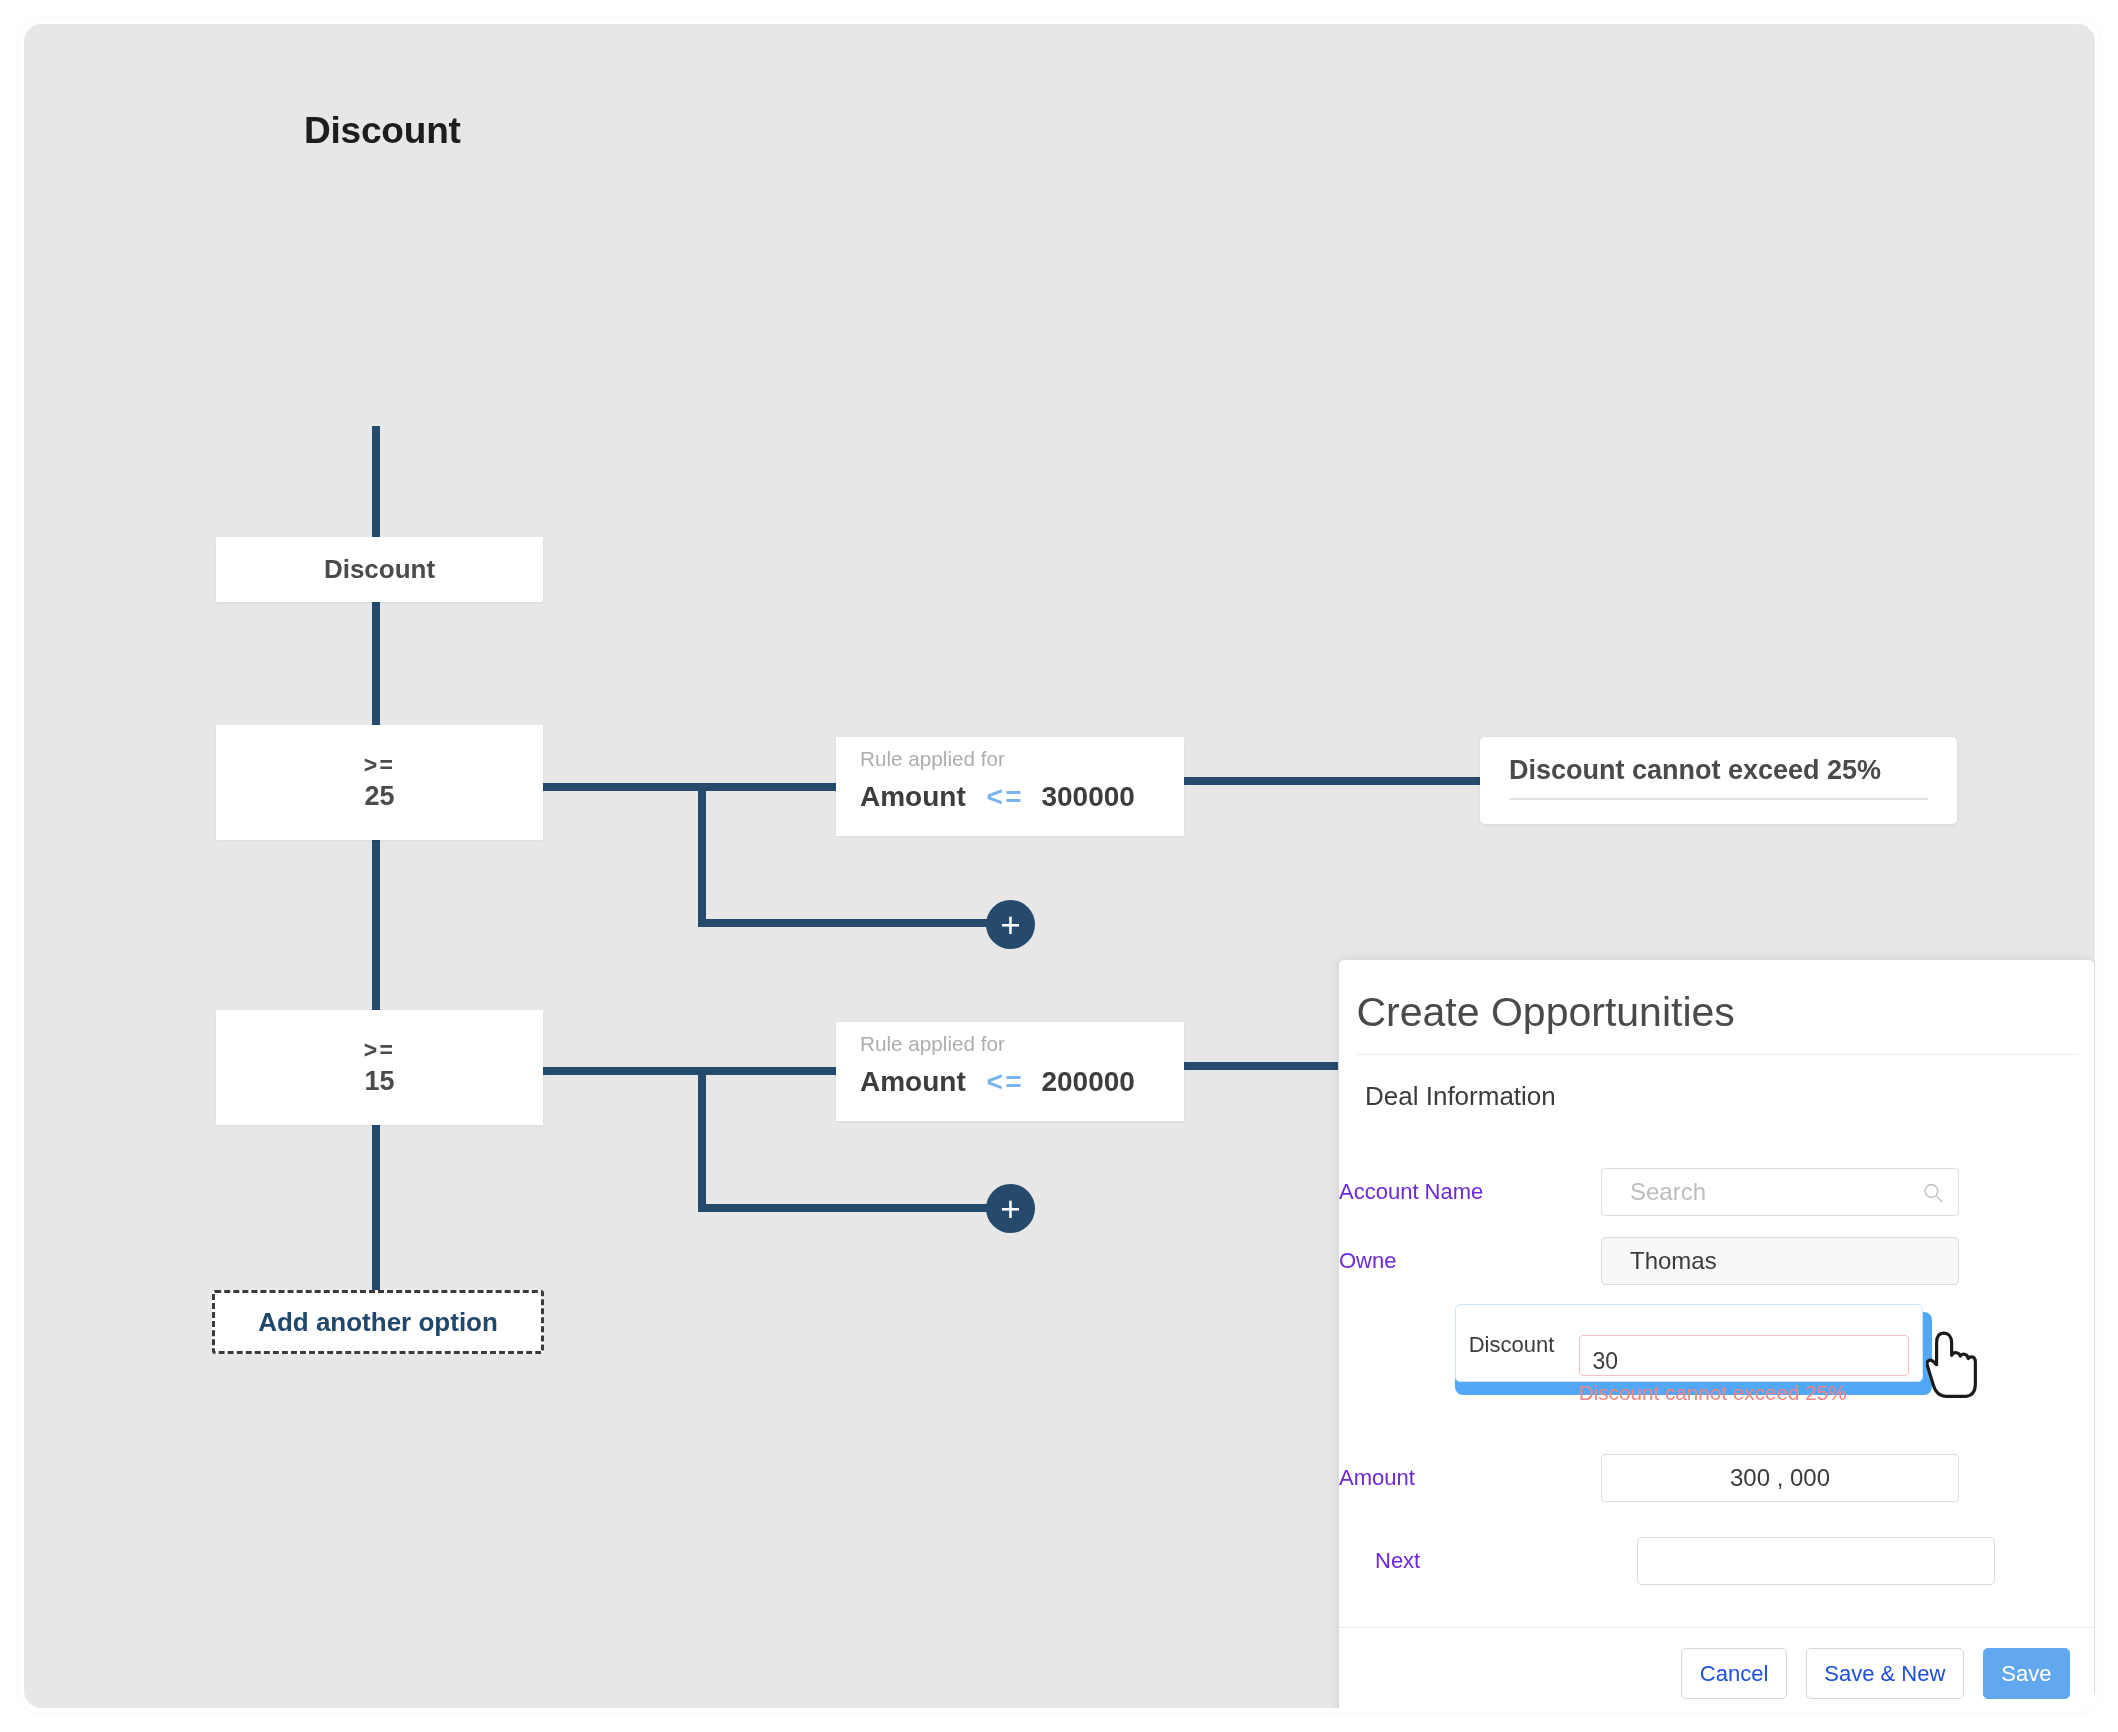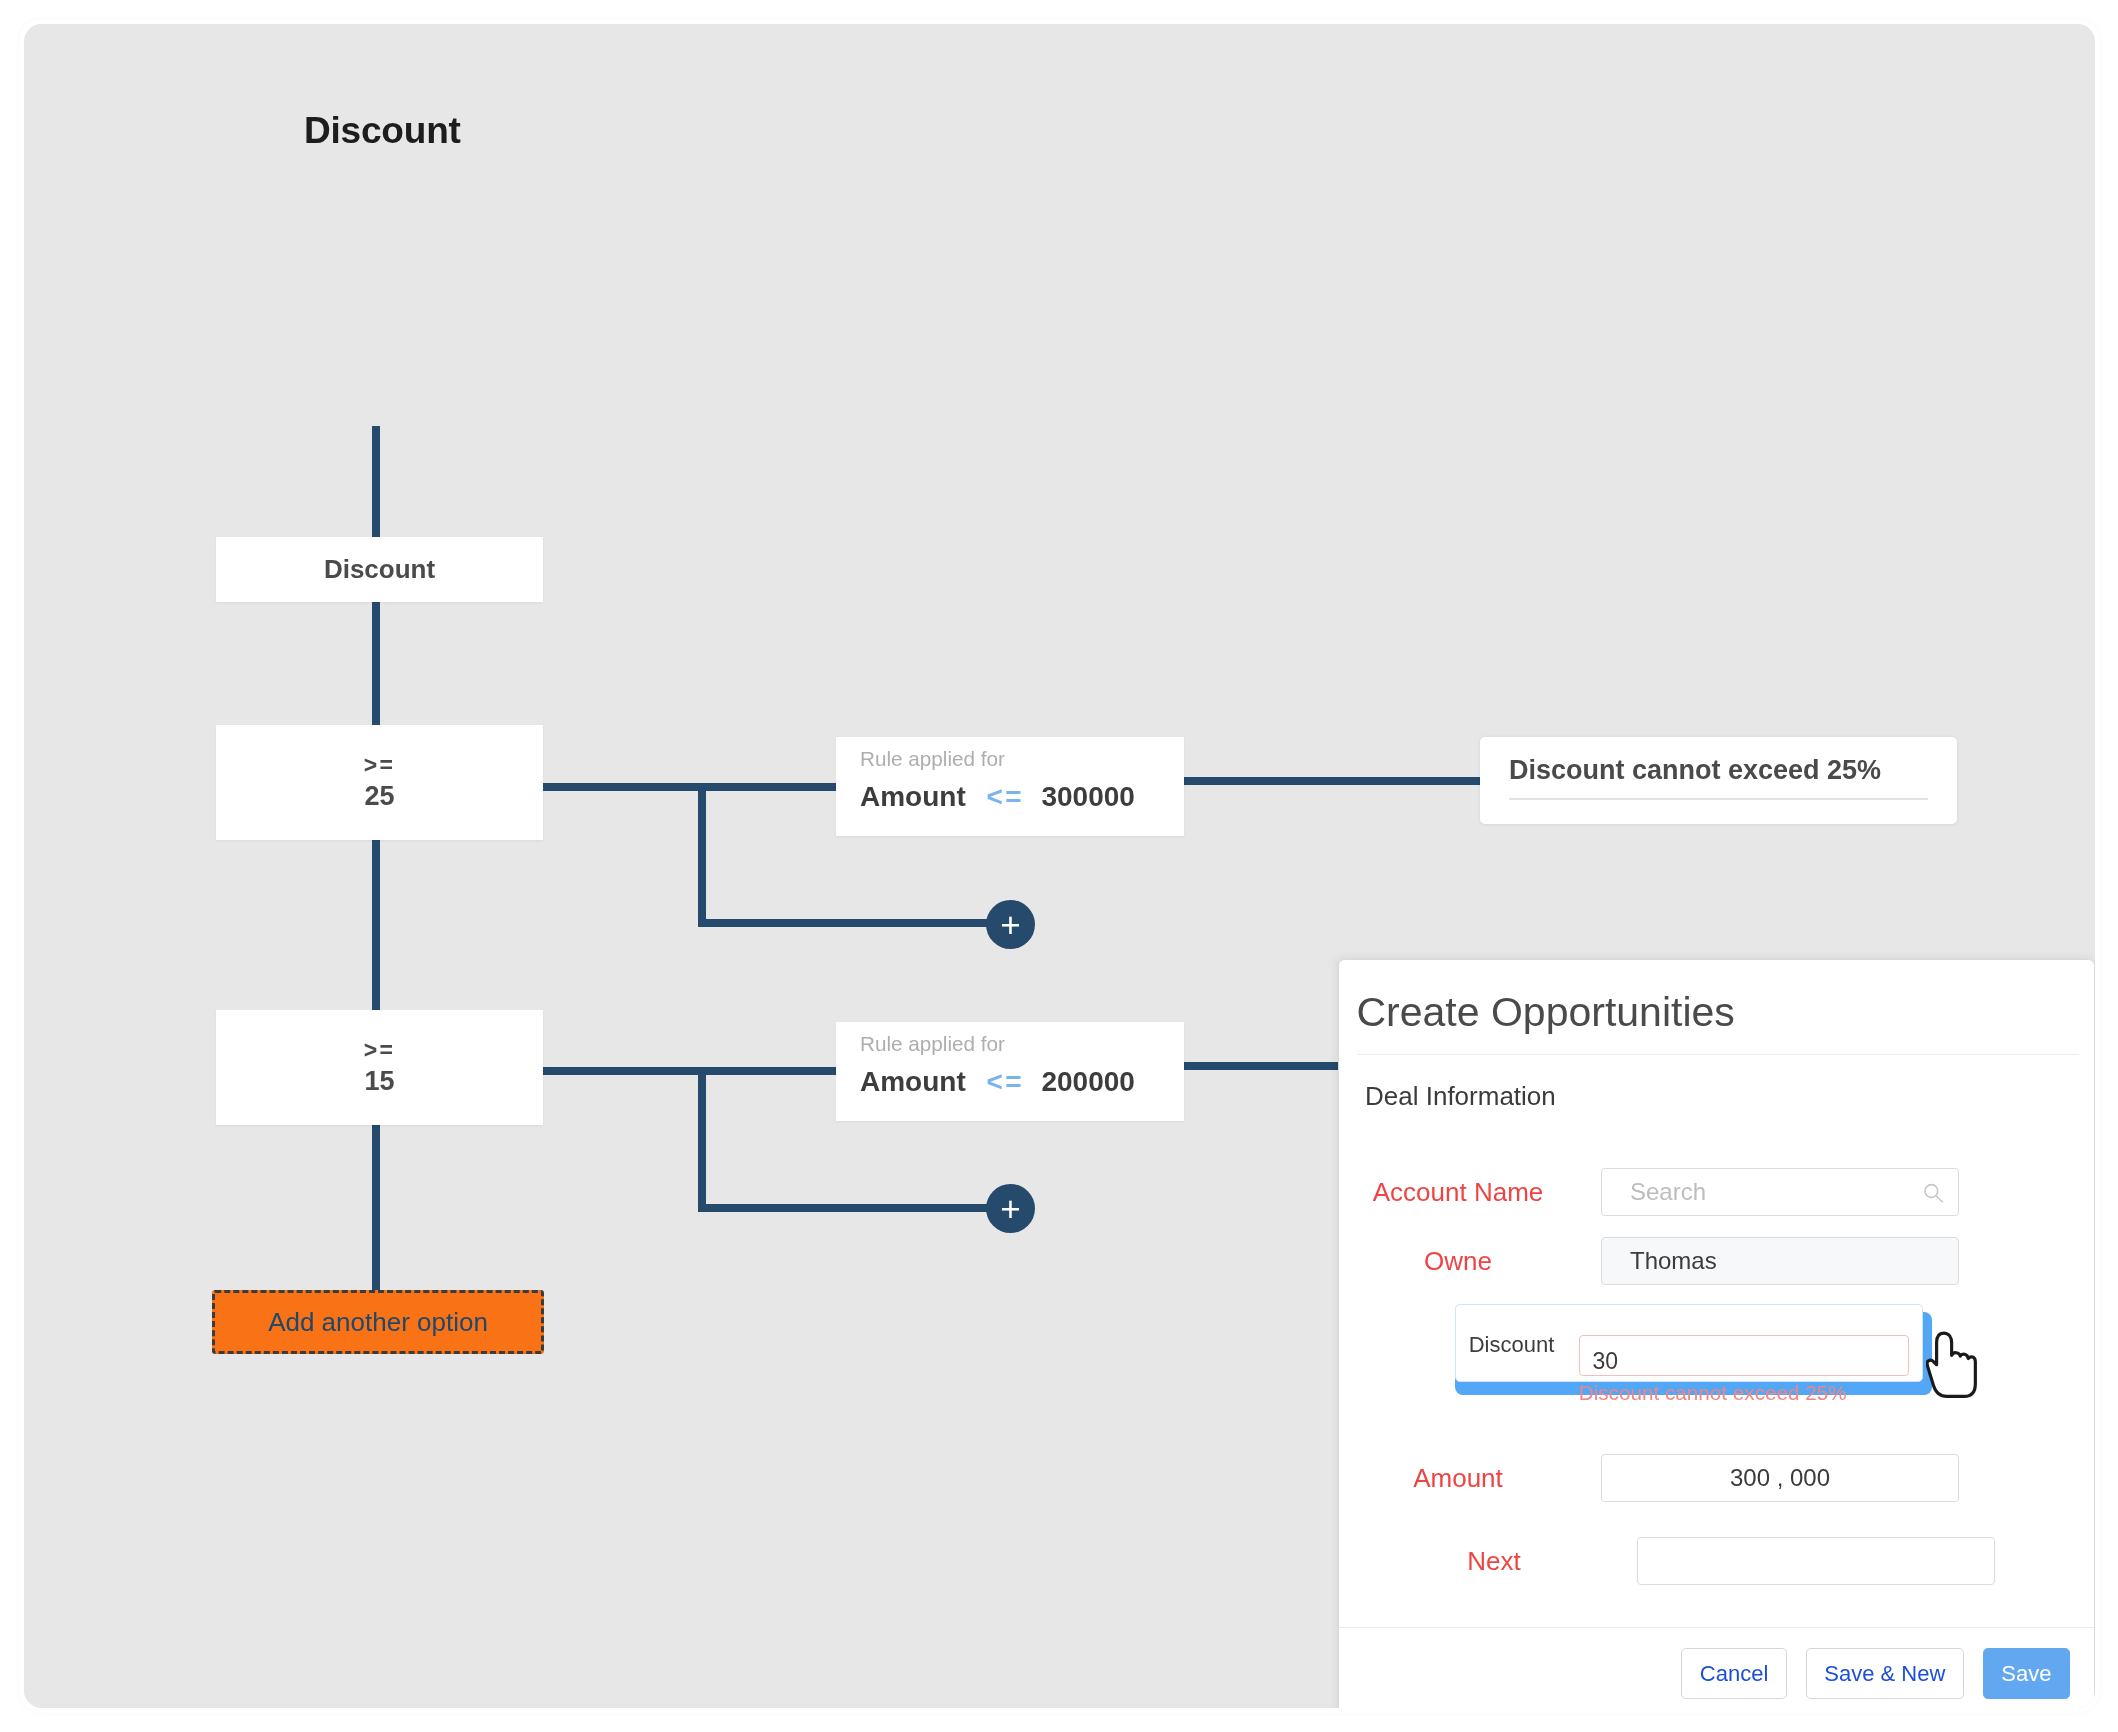--- a/index.html
+++ b/index.html
@@ -97,27 +97,27 @@
     line-height: 1.25;
   }
 
   .add-option {
     position: absolute;
     left: 188px; top: 1266px;
     width: 332px; height: 64px;
     box-sizing: border-box;
     border: 3.2px dashed #3b3b3b;
     border-radius: 3.2px;
-    background: #f97316;
+    background: #ffffff;
     display: flex;
     align-items: center;
     justify-content: center;
     color: #20486d;
     font-size: 26px;
-    font-weight: normal;
+    font-weight: bold;
   }
 
   
   .rule-card {
     position: absolute;
     width: 348px; height: 99px;
     background: #ffffff;
     box-sizing: border-box;
     padding: 10px 24px 0 24px;
     box-shadow: 0 0.8px 2.4px rgba(0,0,0,0.06);
@@ -214,23 +214,23 @@
     font-size: 26px;
     color: #3b3b3b;
   }
 
   .form-row {
     position: absolute;
     display: flex;
     align-items: center;
   }
   .form-label {
-    font-size: 26px;
-    color: #ef4444;
-    text-align: center;
+    font-size: 22px;
+    color: #6d28d9;
+    text-align: left;
     width: 262px;
     padding-right: 24px;
     box-sizing: border-box;
   }
   .form-input {
     width: 358px;
     height: 48px;
     border: 0.8px solid #dcdcdc;
     border-radius: 4px;
     box-sizing: border-box;

